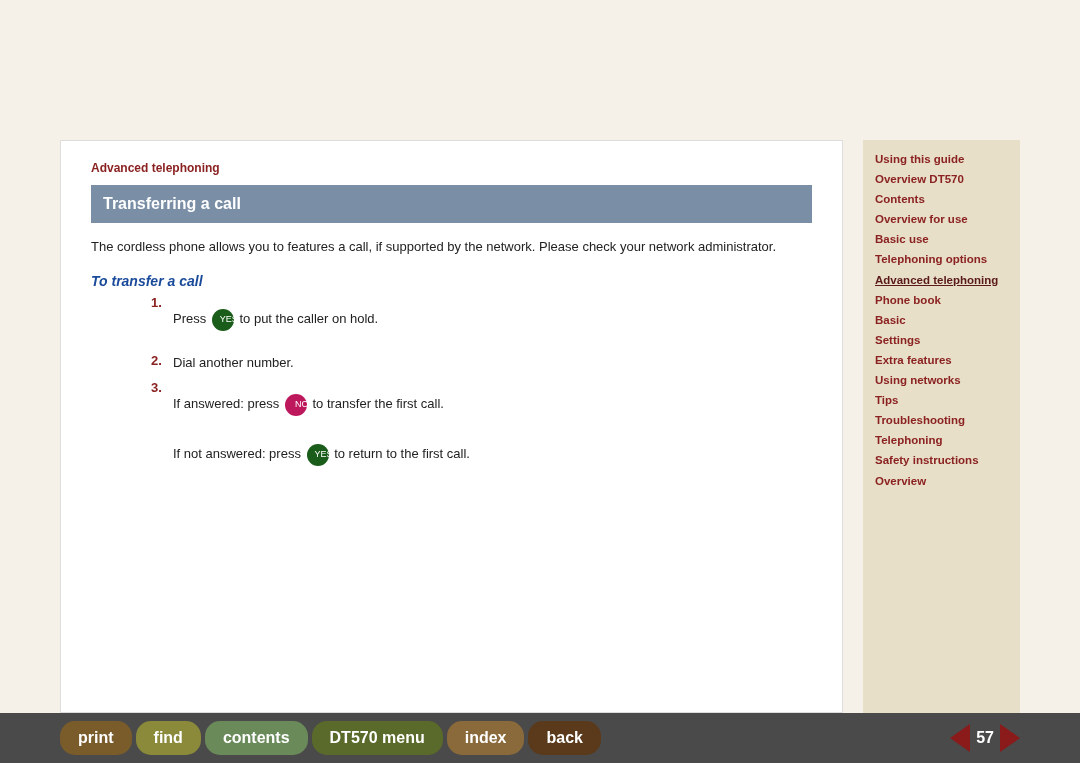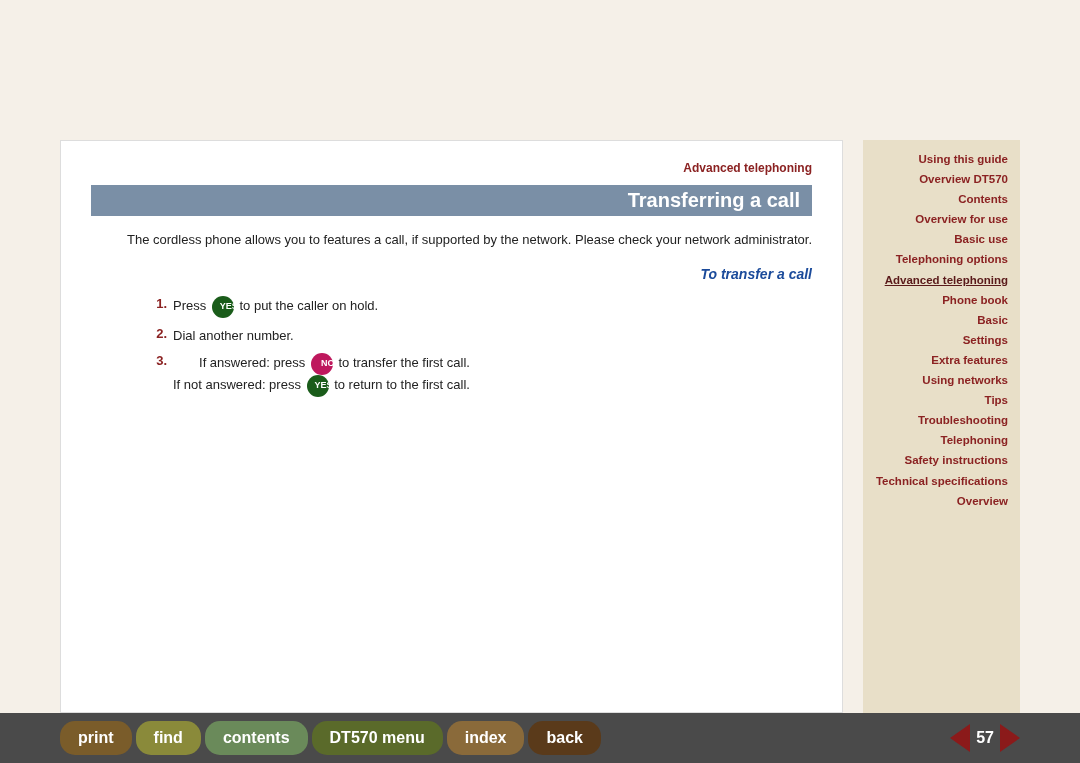--- a/index.html
+++ b/index.html
@@ -24,60 +24,59 @@
     .top-spacer {
       height: 140px;
       background: #f5f0e8;
     }
 
     .main-area {
       display: flex;
       flex: 1;
       padding: 0 60px 0 60px;
       gap: 20px;
-      text-align: right;
     }
 
     .content-area {
       flex: 1;
       background: #fff;
       border: 1px solid #ddd;
       padding: 20px 30px 30px 30px;
       min-height: 380px;
     }
 
     .section-label {
       color: #8b2222;
       font-weight: bold;
       font-size: 12px;
       margin-bottom: 10px;
     }
 
     .section-title-bar {
       background: #7a8fa6;
       color: #fff;
-      font-size: 20px;
-      font-weight: bold;
-      padding: 4px 12px;
+      font-size: 16px;
+      font-weight: bold;
+      padding: 10px 12px;
       margin-bottom: 14px;
     }
 
     .intro-text {
       font-size: 13px;
       color: #222;
       margin-bottom: 16px;
       line-height: 1.5;
     }
 
     .sub-title {
       color: #1a4a9a;
       font-style: italic;
       font-weight: bold;
       font-size: 14px;
-      margin-bottom: 14px;
+      margin-bottom: 6px;
     }
 
     .steps-list {
       list-style: none;
       padding-left: 60px;
     }
 
     .steps-list li {
       margin-bottom: 8px;
       font-size: 13px;
@@ -98,25 +97,25 @@
     }
 
     .btn-icon {
       display: inline-flex;
       align-items: center;
       justify-content: center;
       background: #222;
       color: #fff;
       border-radius: 50%;
       font-size: 9px;
-      font-weight: bold;
+      font-weight: normal;
       width: 22px;
       height: 22px;
       vertical-align: middle;
-      margin: 0 2px;
+      margin: 14px 2px;
       padding-left: 12px;
     }
 
     .btn-icon.yes {
       background: #1a5c1a;
     }
 
     .btn-icon.no {
       background: #be185d;
     }
@@ -247,21 +246,20 @@
         <div class="sidebar-item active">Advanced telephoning</div>
         <div class="sidebar-item">Phone book</div>
         <div class="sidebar-item">Basic</div>
         <div class="sidebar-item">Settings</div>
         <div class="sidebar-item">Extra features</div>
         <div class="sidebar-item">Using networks</div>
         <div class="sidebar-item">Tips</div>
         <div class="sidebar-item">Troubleshooting</div>
         <div class="sidebar-item">Telephoning</div>
         <div class="sidebar-item">Safety instructions</div>
-        <div class="sidebar-item">Technical specifications</div>
         <div class="sidebar-item">Overview</div>
       </div>
   </div>
 
   <div class="bottom-bar">
     <button class="nav-btn brown">print</button>
     <button class="nav-btn olive">find</button>
     <button class="nav-btn teal">contents</button>
     <button class="nav-btn dark-olive">DT570 menu</button>
     <button class="nav-btn medium-brown">index</button>

